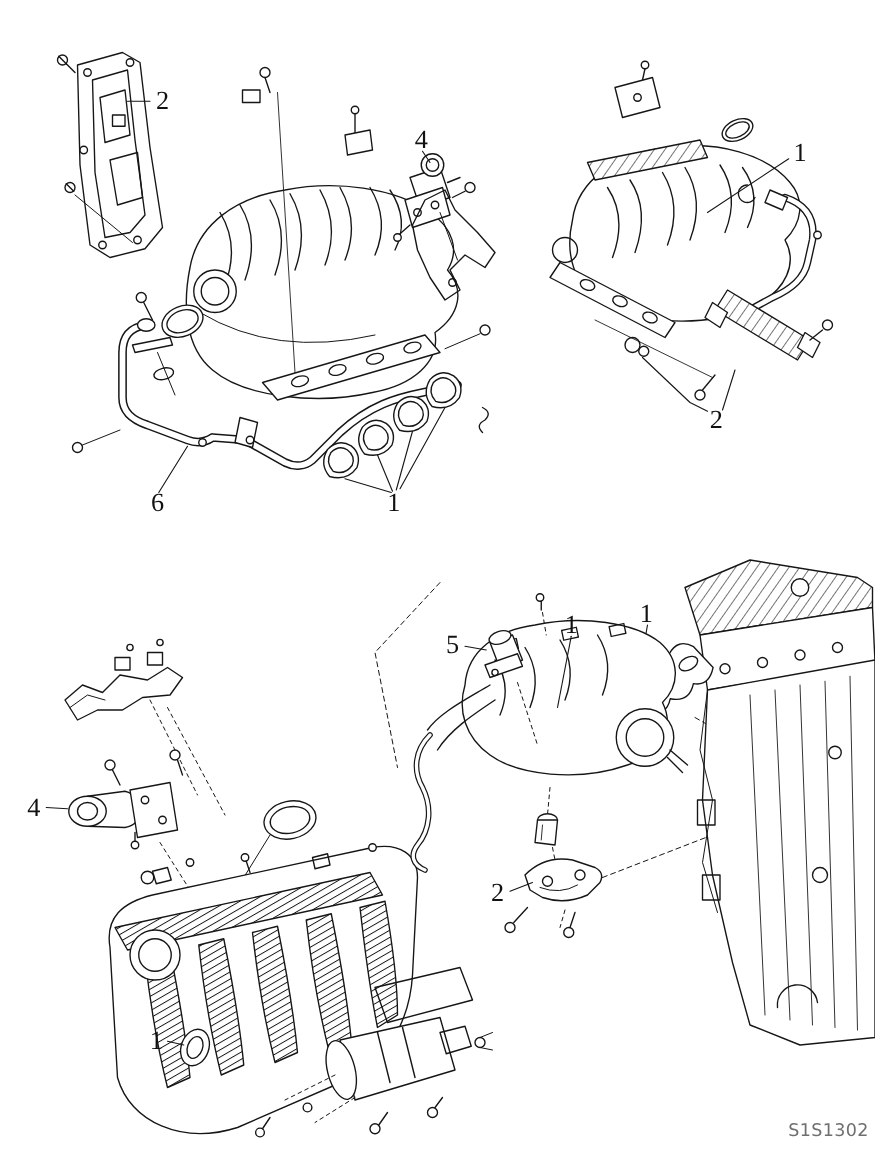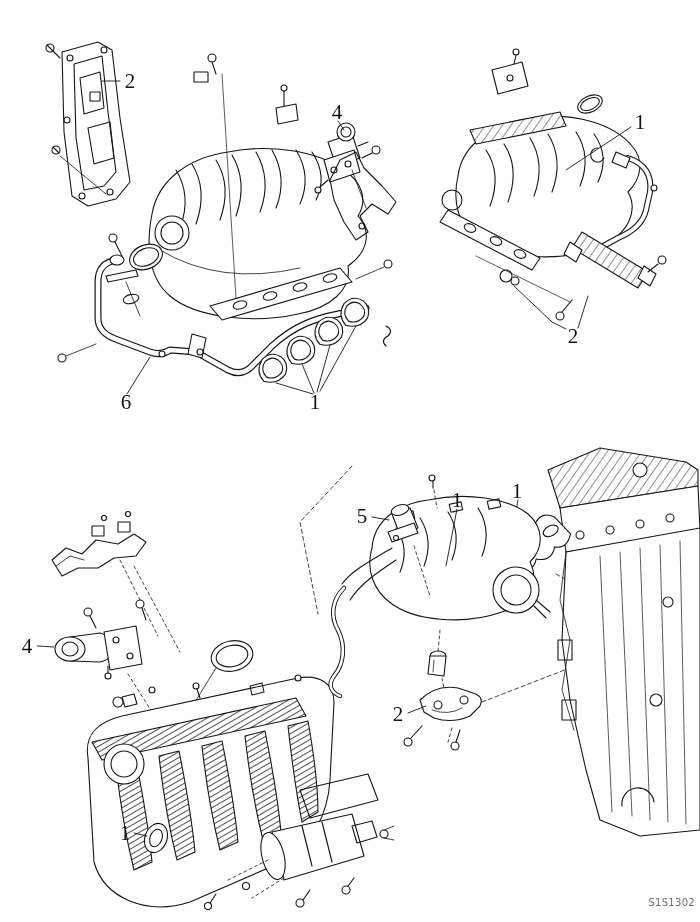--- a/index.html
+++ b/index.html
@@ -2,21 +2,21 @@
 <html><head>
 <meta charset="utf-8">
 <style>
   html,body{margin:0;padding:0;background:#fff;}
   #page{position:relative;width:700px;height:922px;background:#fff;overflow:hidden;
         font-family:"Liberation Sans",sans-serif;}
   #art{position:absolute;left:0;top:0;}
   .callout{position:absolute;transform:translate(-50%,-50%);
            font-family:"Liberation Serif",serif;font-size:21px;color:#111;
            line-height:1;user-select:none;}
-  #figcode{position:absolute;right:5px;top:897px;font-size:10px;color:#6f6f6f;
+  #figcode{position:absolute;right:5px;top:897px;font-size:14px;color:#6f6f6f;
            font-family:"DejaVu Sans",sans-serif;letter-spacing:.3px;}
 </style>
 </head>
 <body>
 
 <div id="page">
 
 <svg id="art" width="700" height="922" viewBox="0 0 700 922" xmlns="http://www.w3.org/2000/svg">
   <defs>
     <pattern id="hA" patternUnits="userSpaceOnUse" width="5" height="5" patternTransform="rotate(60)">

